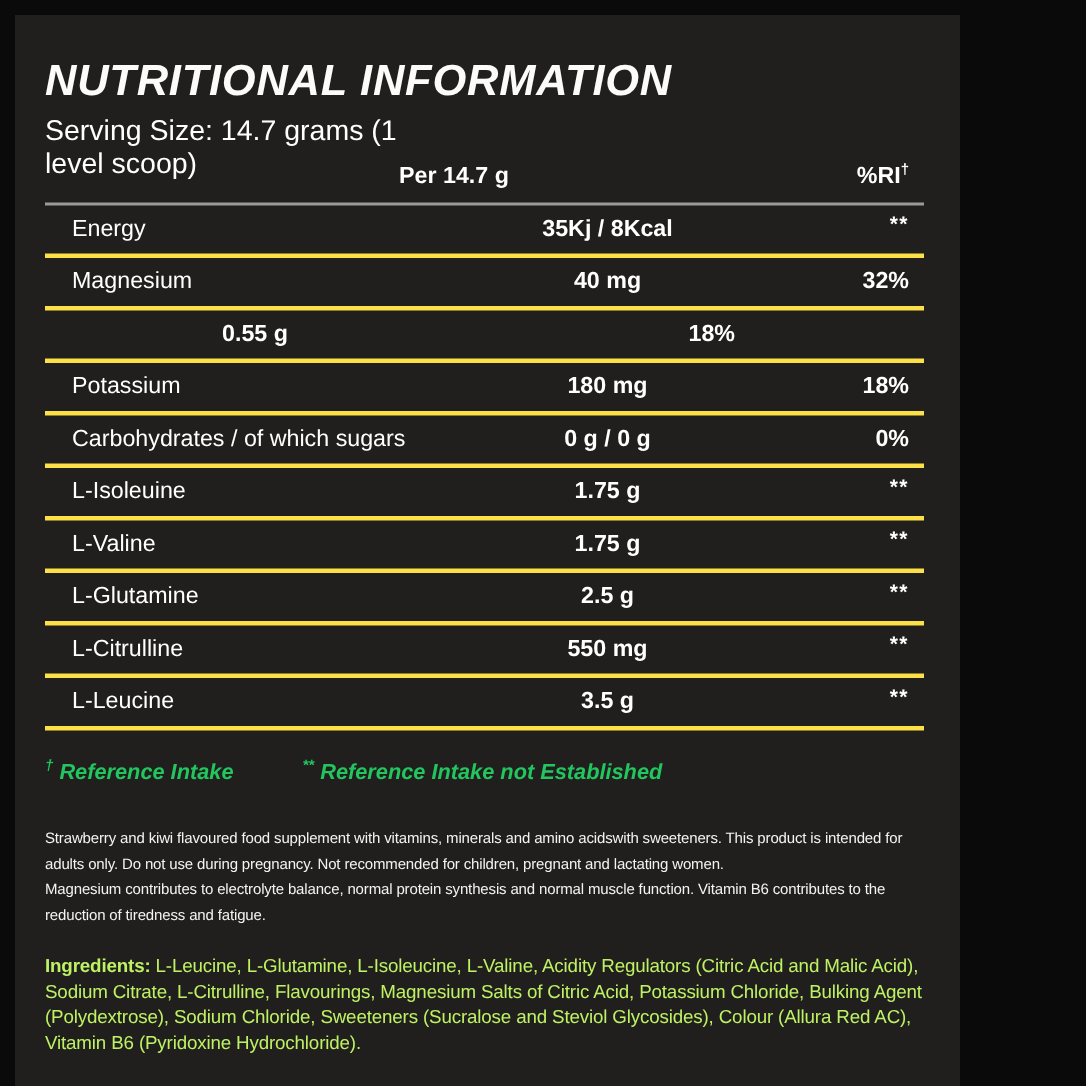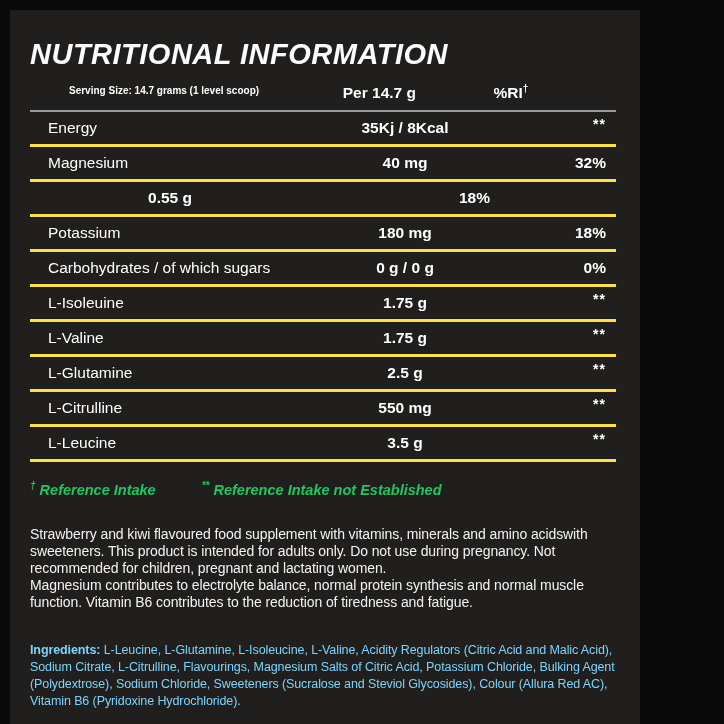--- a/index.html
+++ b/index.html
@@ -29,23 +29,23 @@
   }
 
   .table-head {
     display: grid;
     grid-template-columns: 1fr 150px 200px;
     align-items: end;
     margin-top: 14px;
     padding-bottom: 8px;
     border-bottom: 2px solid #9a9a9a;
   }
-  .serving { font-size: 10px; font-weight: bold; transform: translateY(-6px); margin-left: 39px; }
-  .col-per { font-size: 15.5px; font-weight: bold; text-align: right; }
-  .col-ri  { font-size: 15.5px; font-weight: bold; text-align: center; padding-right: 10px; }
+  .serving { font-size: 19px; font-weight: normal; transform: translateY(-6px); }
+  .col-per { font-size: 15.5px; font-weight: bold; }
+  .col-ri  { font-size: 15.5px; font-weight: bold; text-align: right; padding-right: 10px; }
   .col-ri sup { font-size: 10px; }
 
   .trow {
     display: grid;
     grid-template-columns: 280px 190px 1fr;
     height: 32px;
     align-items: center;
     border-bottom: 3px solid #fde047;
     font-size: 15.5px;
   }
@@ -59,33 +59,33 @@
     font-size: 14.5px;
     font-weight: bold;
     font-style: italic;
     color: #22c55e;
   }
   .footnotes sup { font-size: 10px; }
   .fn2 { margin-left: 46px; }
 
   .description {
     margin-top: 28px;
-    font-size: 14px;
+    font-size: 10px;
     line-height: 17px;
     letter-spacing: -0.1px;
     color: #f3f3f3;
   }
   .description p { margin: 0; }
 
   .ingredients {
-    margin-top: 31px;
+    margin-top: 17px;
     font-size: 12.5px;
     line-height: 17px;
     letter-spacing: -0.1px;
-    color: #7dd3fc;
+    color: #bef264;
   }
   .ingredients .bold-label { font-weight: bold; }
 </style>
 </head>
 <body>
 
 <div class="panel">
   <div class="content">
 
     <h1 class="title">NUTRITIONAL INFORMATION</h1>

